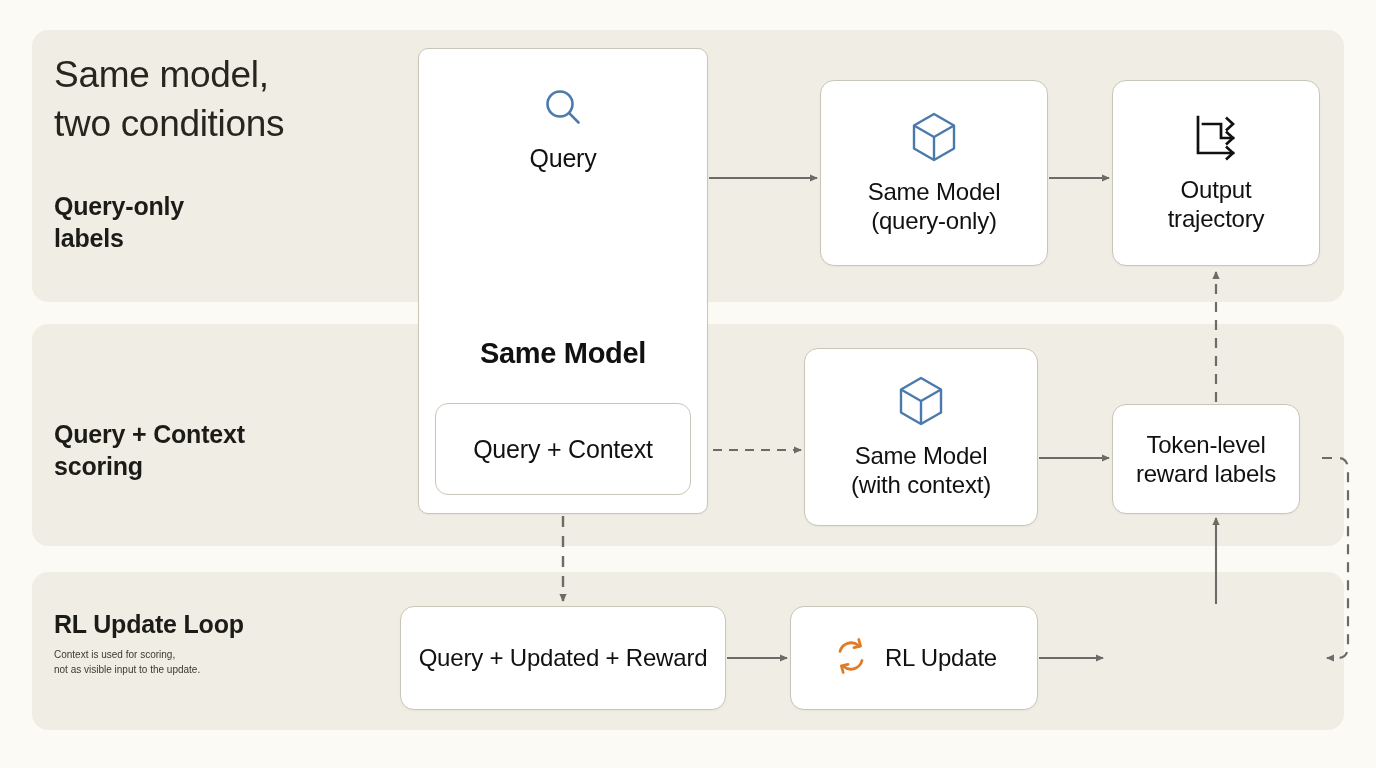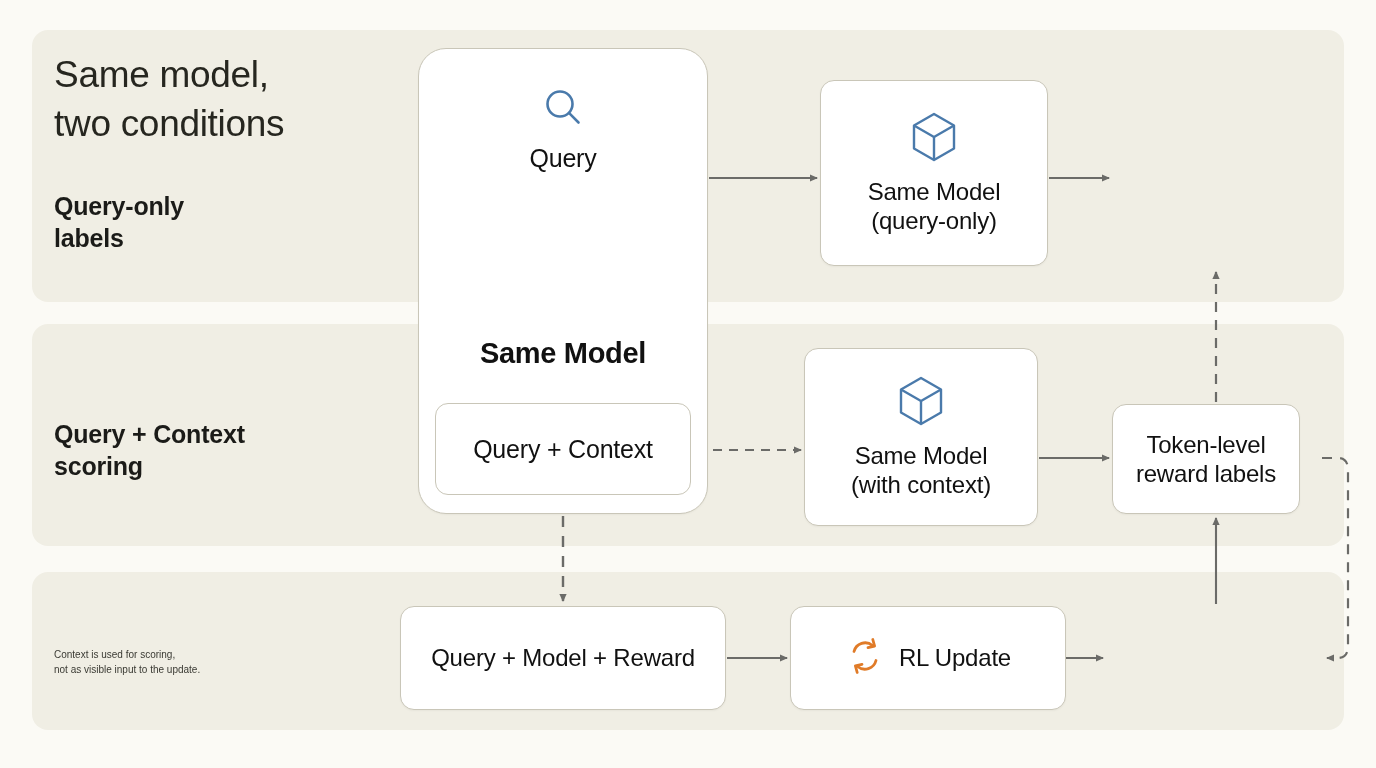--- a/index.html
+++ b/index.html
@@ -70,21 +70,21 @@
     color: #111111;
     box-shadow: 0 1px 2px rgba(0,0,0,0.04);
   }
   .box .label { font-size: 24px; line-height: 1.22; letter-spacing: -0.2px; }
   .box .icon { display: block; }
 
   
   #same-model-card {
     left: 418px; top: 48px;
     width: 290px; height: 466px;
-    border-radius: 28px;
+    border-radius: 10px;
     justify-content: flex-start;
     padding-top: 0;
   }
   #query-block {
     position: absolute; top: 36px; left: 0; right: 0;
     display: flex; flex-direction: column; align-items: center;
   }
   #query-block .label { font-size: 25px; margin-top: 8px; }
   #same-model-title {
     position: absolute; top: 288px; left: 0; right: 0;
@@ -101,21 +101,21 @@
   }
 
   
   #box-model-queryonly { left: 820px;  top: 80px;  width: 228px; height: 186px; }
   #box-output-traj     { left: 1112px; top: 80px;  width: 208px; height: 186px; }
   
   #box-model-context   { left: 804px;  top: 348px; width: 234px; height: 178px; }
   #box-token-reward    { left: 1112px; top: 404px; width: 188px; height: 110px; }
   
   #box-qor             { left: 400px;  top: 606px; width: 326px; height: 104px; }
-  #box-rl-update       { left: 790px;  top: 606px; width: 276px; height: 104px;
+  #box-rl-update       { left: 790px;  top: 606px; width: 248px; height: 104px;
                          flex-direction: row; gap: 14px; }
   #box-updated-model   { left: 1106px; top: 606px; width: 214px; height: 104px;
                          flex-direction: row; gap: 12px; }
   #box-updated-model .label { text-align: left; line-height: 1.2; }
 
   .icon-gap { margin-bottom: 10px; }
 
   
   #wires { position: absolute; left: 0; top: 0; width: 1376px; height: 768px;
            pointer-events: none; }
@@ -128,20 +128,21 @@
   <div class="band" id="band-1"></div>
   <div class="band" id="band-2"></div>
   <div class="band" id="band-3"></div>
 
   <div class="left-label" id="headline" style="white-space:pre-line">Same model,
 two conditions</div>
   <div class="left-label" id="row1-label" style="white-space:pre-line">Query-only
 labels</div>
   <div class="left-label" id="row2-label" style="white-space:pre-line">Query + Context
 scoring</div>
+  <div class="left-label" id="row3-label" style="white-space:pre-line">RL Update Loop</div>
   <div class="left-label" id="row3-note" style="white-space:pre-line">Context is used for scoring,
 not as visible input to the update.</div>
 
   <svg id="wires" viewBox="0 0 1376 768">
     <defs>
       <marker id="ah" markerWidth="9" markerHeight="9" refX="7.4" refY="4.5" orient="auto" markerUnits="userSpaceOnUse">
         <path d="M0,0.7 L8.4,4.5 L0,8.3 z" fill="#6b6b68"></path>
       </marker>
     </defs>
 
@@ -187,40 +188,53 @@
       <svg width="50" height="52" viewBox="0 0 50 52" fill="none">
         <path d="M25 3 L45 14.5 L45 37.5 L25 49 L5 37.5 L5 14.5 Z" stroke="#4a7aab" stroke-width="2.4" stroke-linejoin="round"></path>
         <path d="M5 14.5 L25 26 L45 14.5" stroke="#4a7aab" stroke-width="2.4" stroke-linejoin="round"></path>
         <path d="M25 26 L25 49" stroke="#4a7aab" stroke-width="2.4" stroke-linejoin="round"></path>
       </svg>
     </span>
     <span class="label" style="white-space:pre-line">Same Model
 (query-only)</span>
   </div>
 
+  <div class="box" id="box-output-traj">
+    <span class="icon icon-gap">
+      <svg width="50" height="48" viewBox="0 0 50 48" fill="none" stroke="#111" stroke-width="2.7" stroke-linecap="square">
+        <path d="M7 4 L7 40 L42 40"></path>
+        <path d="M12 11 L30 11 L30 25 L42 25"></path>
+        <path d="M36 5.5 L42 11 L36 16.5" fill="none"></path>
+        <path d="M36 19.5 L42 25 L36 30.5" fill="none"></path>
+        <path d="M36 34.5 L42 40 L36 45.5" fill="none"></path>
+      </svg>
+    </span>
+    <span class="label" style="white-space:pre-line">Output
+trajectory</span>
+  </div>
 
   <div class="box" id="box-model-context">
     <span class="icon icon-gap">
       <svg width="50" height="52" viewBox="0 0 50 52" fill="none">
         <path d="M25 3 L45 14.5 L45 37.5 L25 49 L5 37.5 L5 14.5 Z" stroke="#4a7aab" stroke-width="2.4" stroke-linejoin="round"></path>
         <path d="M5 14.5 L25 26 L45 14.5" stroke="#4a7aab" stroke-width="2.4" stroke-linejoin="round"></path>
         <path d="M25 26 L25 49" stroke="#4a7aab" stroke-width="2.4" stroke-linejoin="round"></path>
       </svg>
     </span>
     <span class="label" style="white-space:pre-line">Same Model
 (with context)</span>
   </div>
 
   <div class="box" id="box-token-reward">
     <span class="label" style="white-space:pre-line">Token-level
 reward labels</span>
   </div>
 
   <div class="box" id="box-qor">
-    <span class="label">Query + Model + Reward</span>
+    <span class="label">Query + Updated + Reward</span>
   </div>
 
   <div class="box" id="box-rl-update">
     <span class="icon">
       <svg width="40" height="40" viewBox="0 0 40 40" fill="none" stroke="#e07b28" stroke-width="2.8" stroke-linecap="round">
         <path d="M9 15.5 A11.5 11.5 0 0 1 27.5 9.5"></path>
         <path d="M31 24.5 A11.5 11.5 0 0 1 12.5 30.5"></path>
         <path d="M27.8 3.5 L29.6 10.2 L23 11.6" stroke-linejoin="round" fill="none"></path>
         <path d="M12.2 36.5 L10.4 29.8 L17 28.4" stroke-linejoin="round" fill="none"></path>
       </svg>

